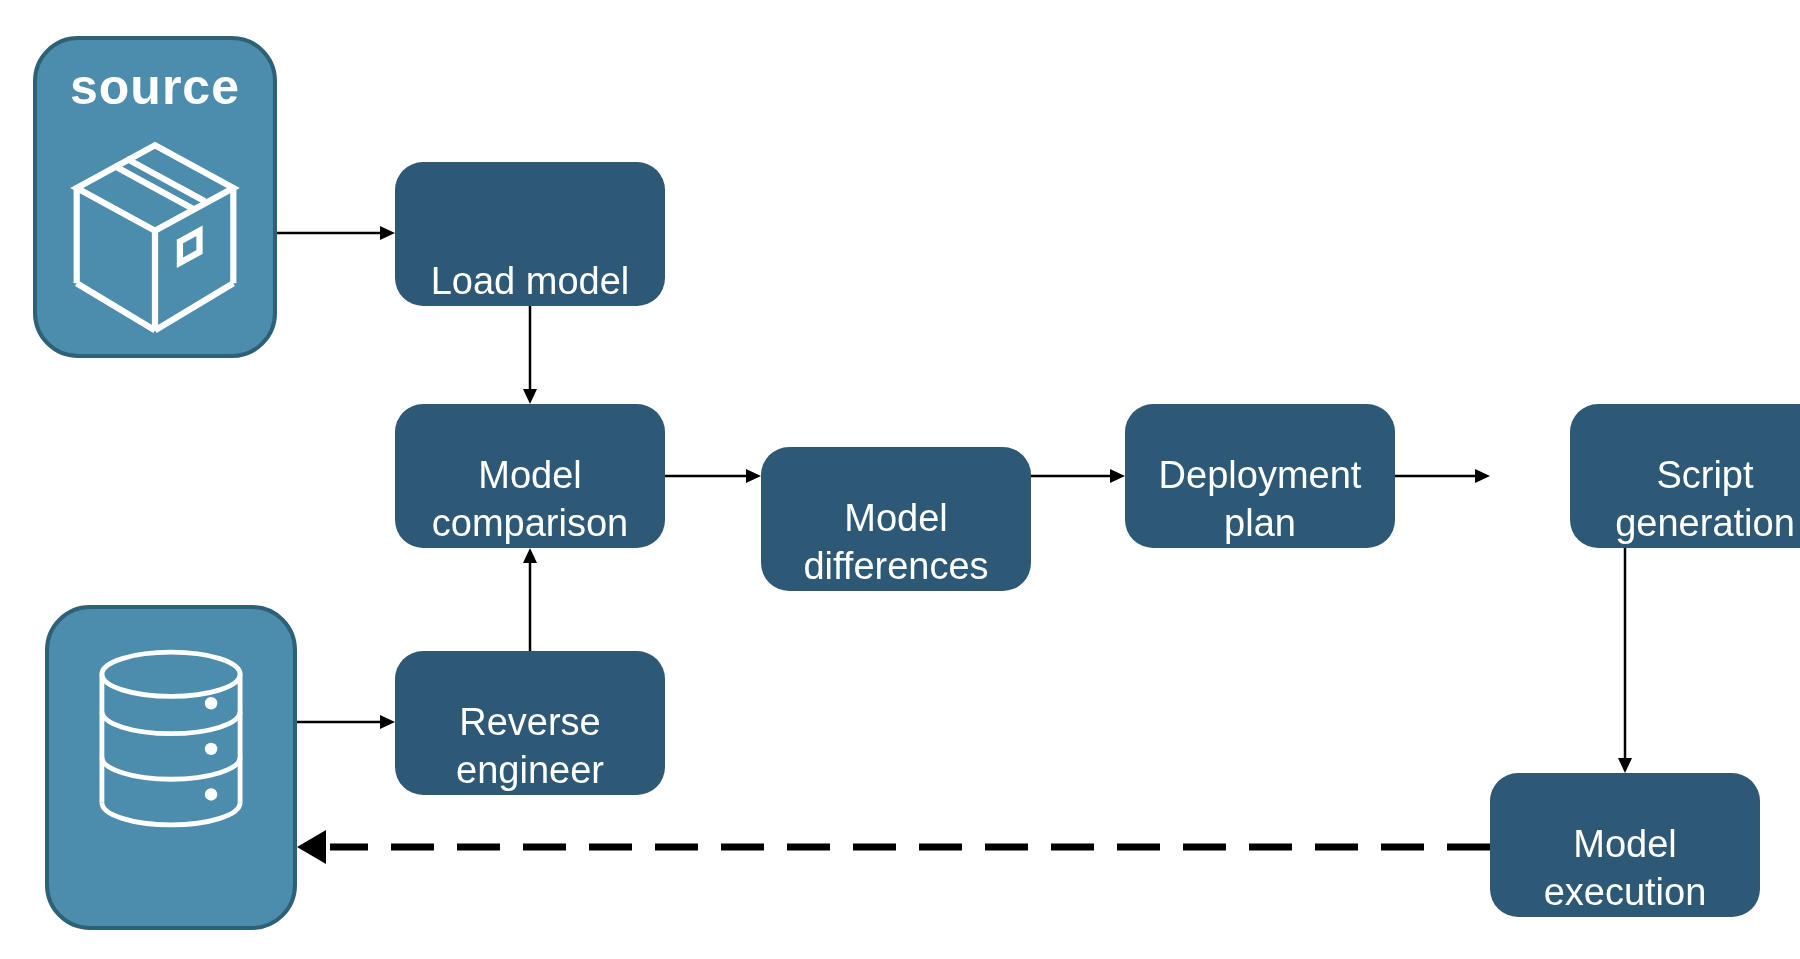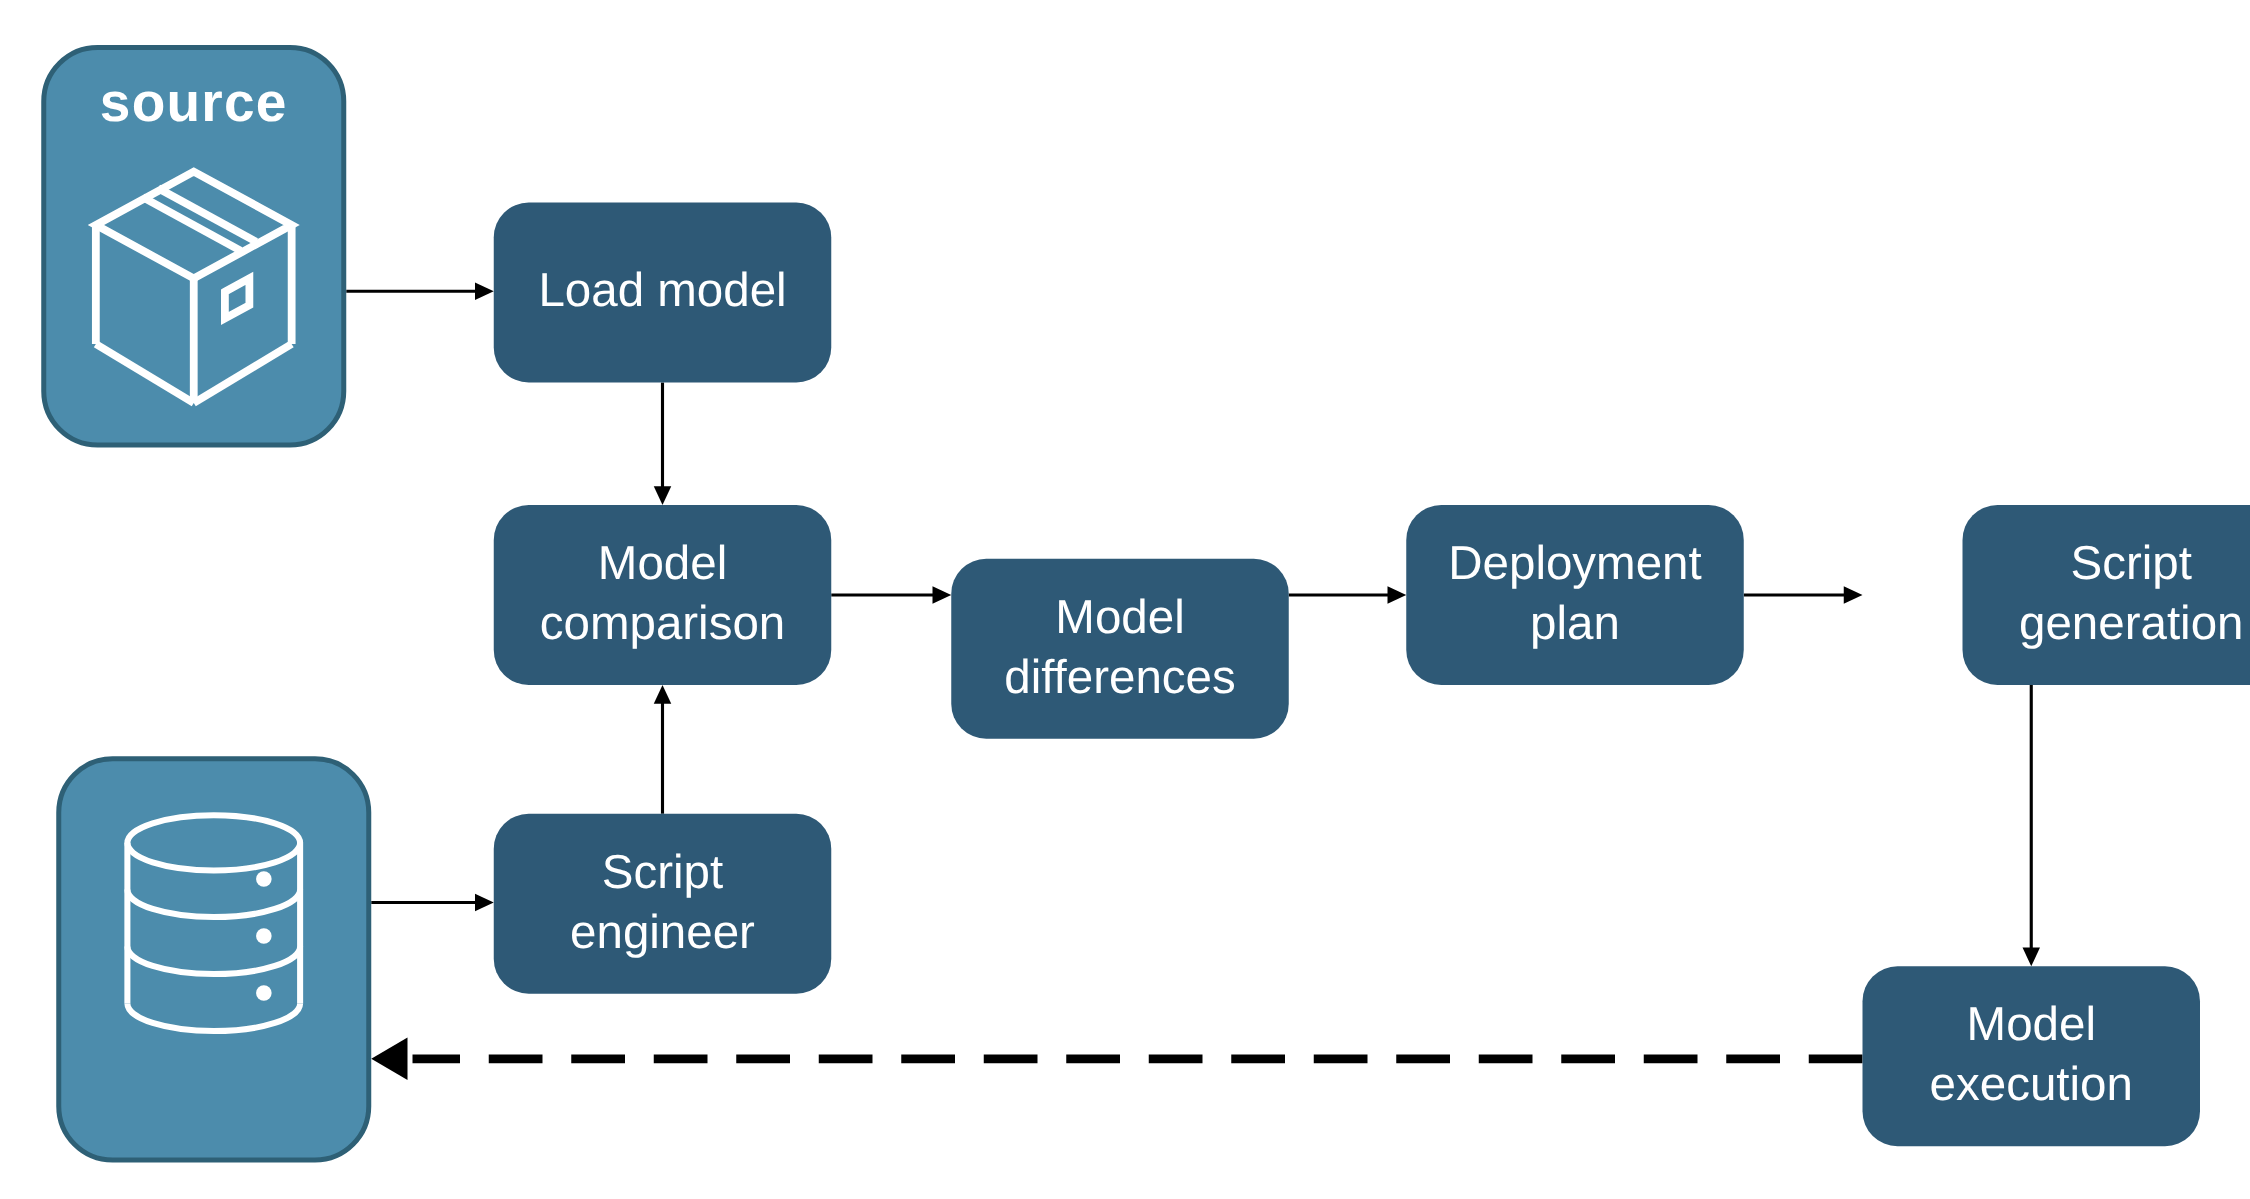--- a/index.html
+++ b/index.html
@@ -4,33 +4,33 @@
 <style>
   html,body { margin:0; padding:0; background:#ffffff; }
   #canvas {
     position:relative; width:1800px; height:959px; background:#ffffff;
     font-family:"Liberation Sans", sans-serif; overflow:hidden;
   }
   .node {
     position:absolute; width:270px; height:144px;
     border-radius:28px; background:var(--node-fill,#2E5976);
     color:var(--node-text,#ffffff);
-    display:flex; align-items:center; justify-content:center;
+    display:flex; align-items:flex-end; justify-content:center;
     text-align:center; font-size:38px; line-height:1.26;
     padding:0 18px; box-sizing:border-box;
   }
   .endpoint {
     position:absolute; border-radius:45px;
     background:var(--endpoint-fill,#4C8CAC);
     border:4px solid var(--endpoint-border,#2E6076);
     box-sizing:border-box; color:var(--node-text,#ffffff);
     display:flex; flex-direction:column; align-items:center;
     padding-top:18px;
   }
-  .endpoint .label { font-size:44px; font-weight:bold; letter-spacing:1px; }
+  .endpoint .label { font-size:50px; font-weight:bold; letter-spacing:1px; }
   .endpoint .icon-wrap { margin-top:18px; display:flex; align-items:center; justify-content:center; }
   #arrows { position:absolute; left:0; top:0; width:1800px; height:959px; pointer-events:none; }
   .arrow-line { stroke:var(--arrow,#000000); stroke-width:2.5; fill:none; }
   .arrow-line.dashed { stroke-width:7; stroke-dasharray:43 23; }
   .arrow-head { fill:var(--arrow,#000000); stroke:none; }
   .icon-stroke { stroke:#ffffff; fill:none; stroke-width:7; stroke-linejoin:miter; stroke-linecap:butt; }
   .icon-dot { fill:#ffffff; stroke:none; }
   
   #node-load-model        { left:395px;  top:162px; }
   #node-model-comparison  { left:395px;  top:404px; }
@@ -128,19 +128,19 @@
   <div class="node" id="node-model-differences">
     <span>Model differences</span>
   </div>
   <div class="node" id="node-deployment-plan">
     <span>Deployment plan</span>
   </div>
   <div class="node" id="node-script-generation">
     <span>Script generation</span>
   </div>
   <div class="node" id="node-reverse-engineer">
-    <span>Script engineer</span>
+    <span>Reverse engineer</span>
   </div>
   <div class="node" id="node-script-execution">
     <span>Model execution</span>
   </div>
 
 </div>
 
 </body></html>

